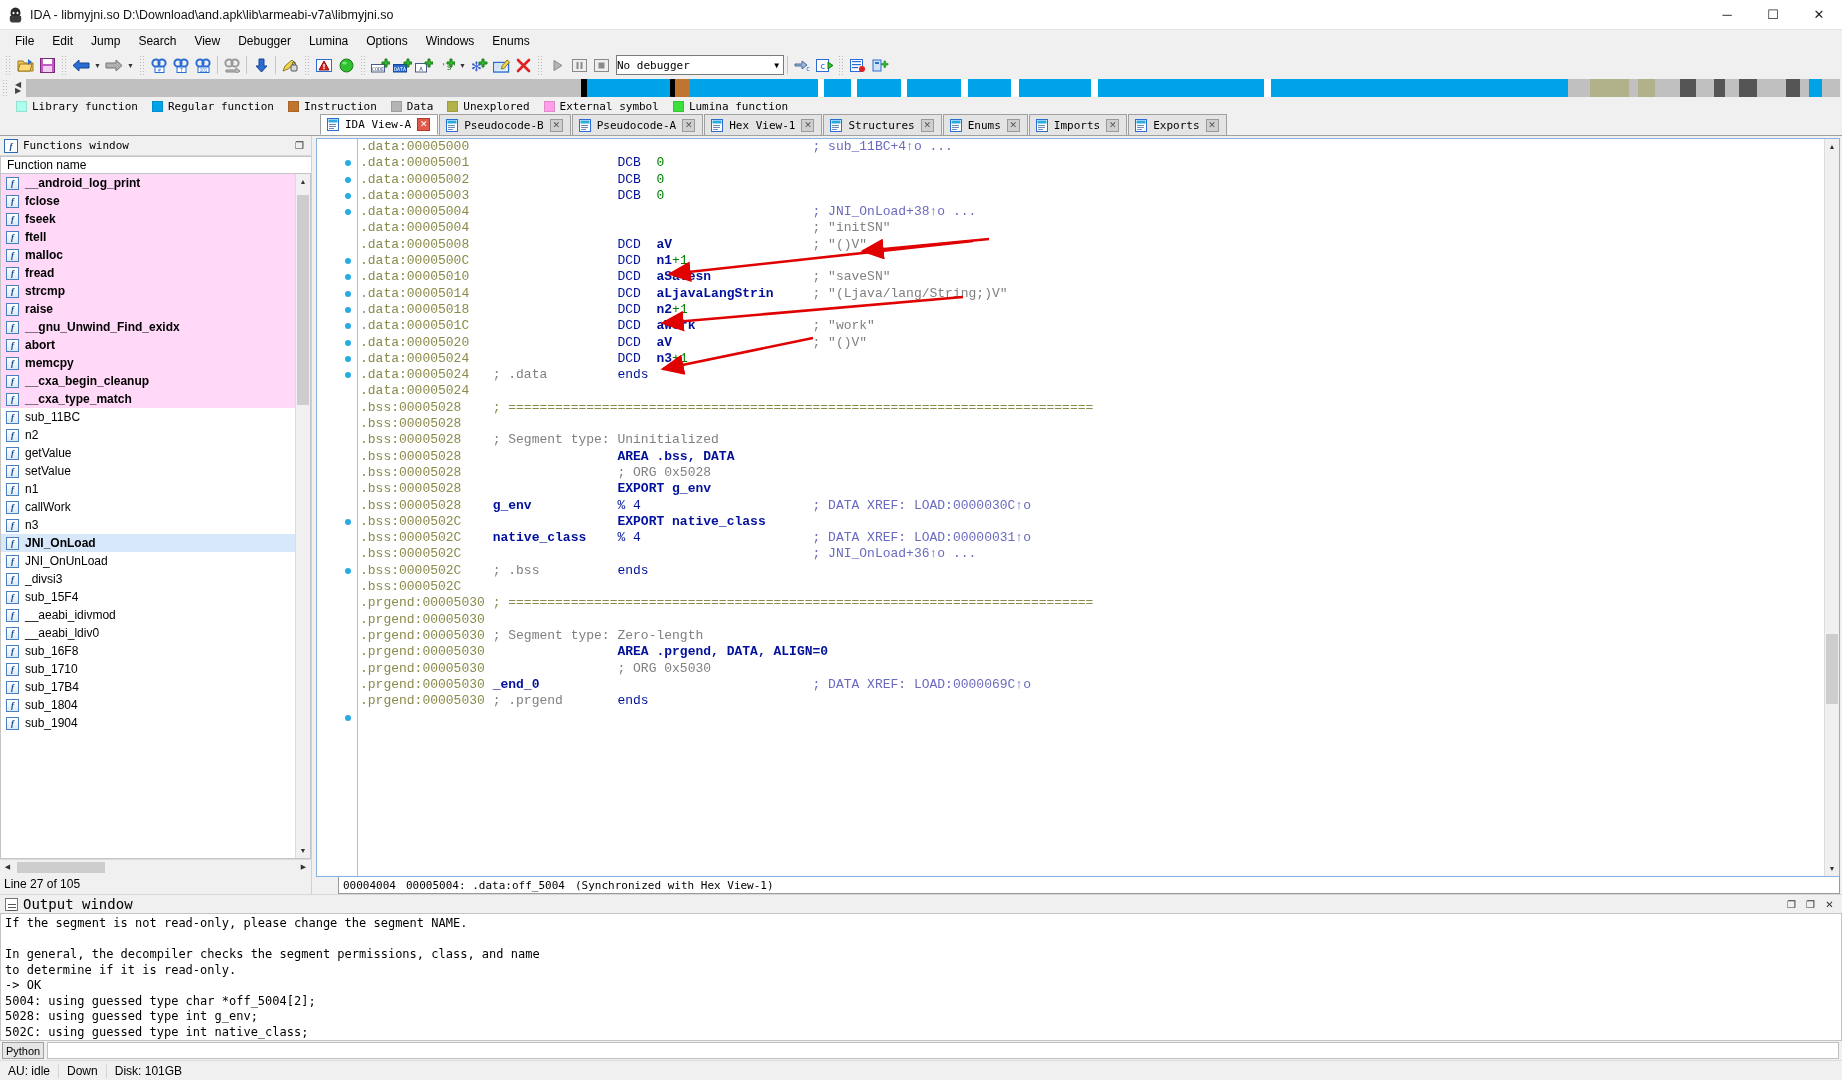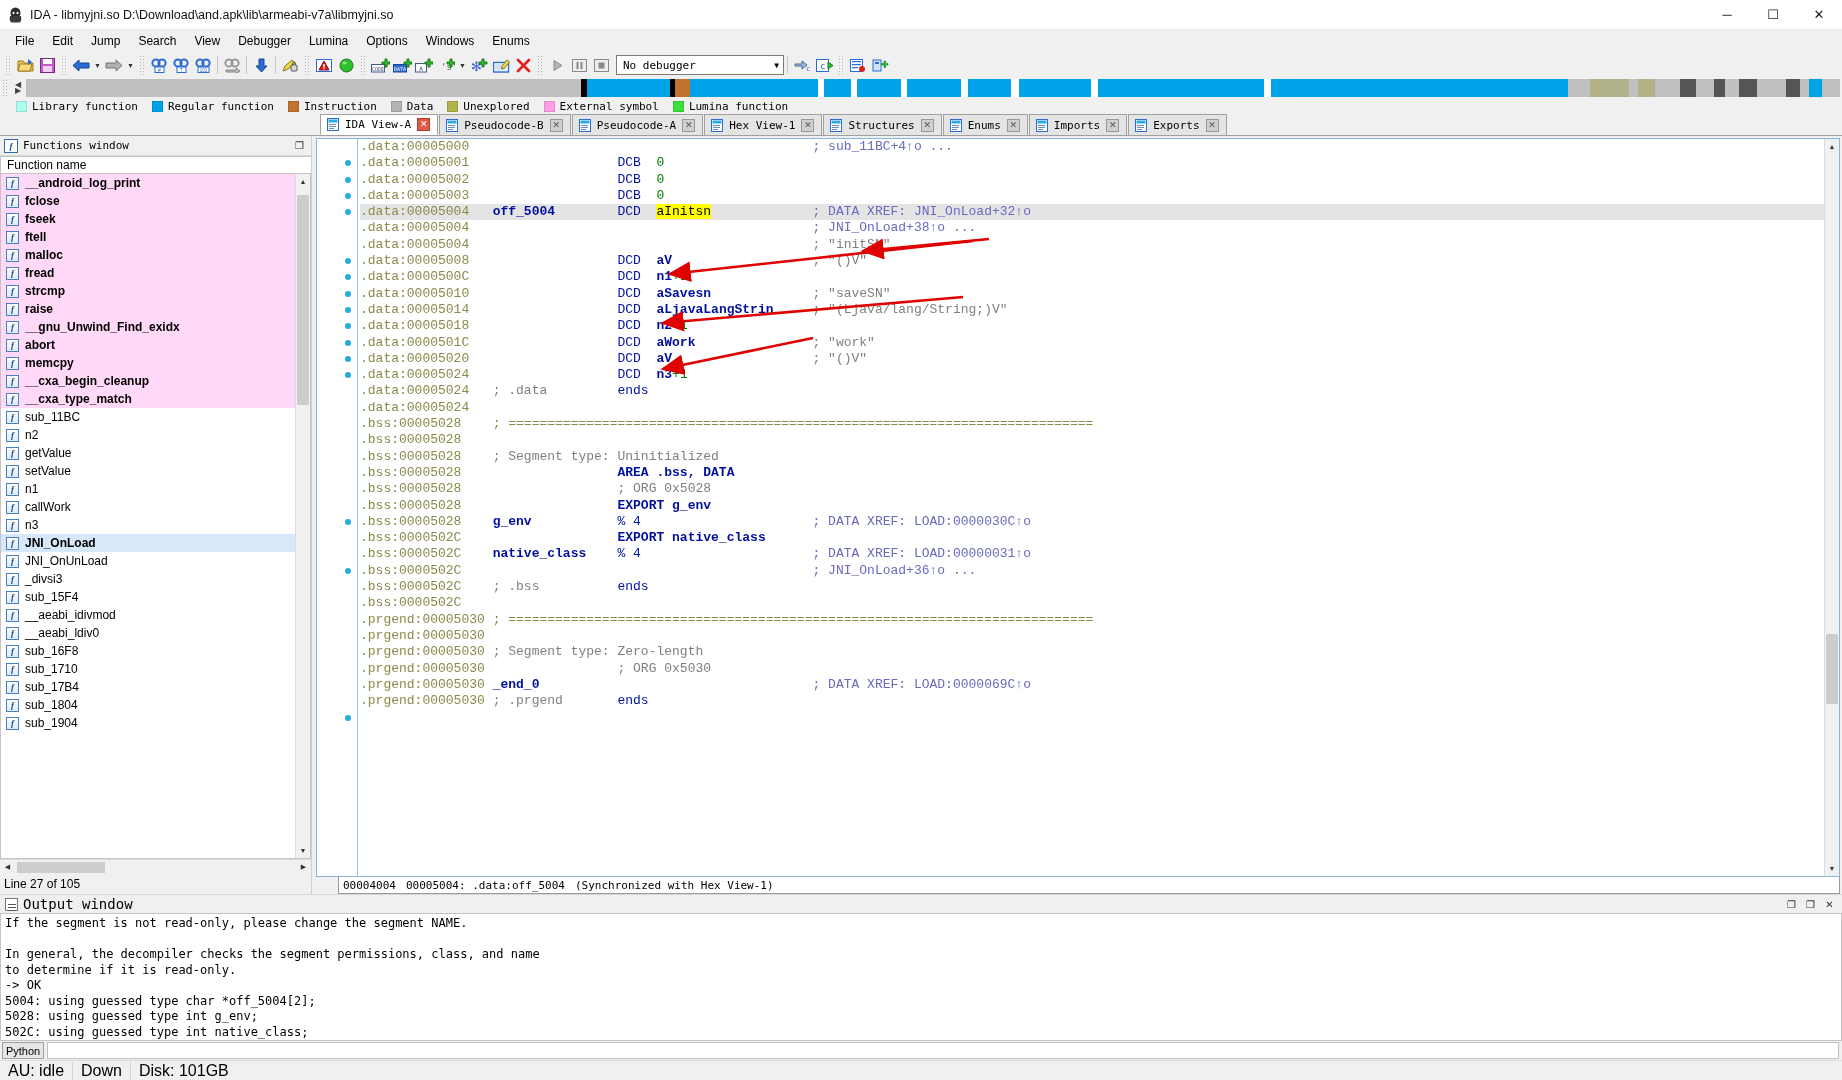--- a/index.html
+++ b/index.html
@@ -54,21 +54,21 @@
   }
   .tb-btn {
     width: 22px; height: 22px; display:flex; align-items:center; justify-content:center;
     position: relative; font-size: 12px;
   }
   .tb-sep { width:1px; height:18px; background:#c8c8c8; margin:0 3px; }
   .tb-arrow { width: 11px; height:22px; display:flex; align-items:center; justify-content:center; font-size:7px; color:#333;}
   .dbgsel {
     width: 168px; height: 20px; margin-left:4px;
     background:#fff; border:1px solid #7a7a7a;
-    display:flex; align-items:center; padding-left:6px;
+    display:flex; align-items:center; 
     font-family:"DejaVu Sans Mono", monospace; font-size:11px;
     position: relative;
   }
   .dbgsel .caret { position:absolute; right:4px; font-size:8px; color:#000;}
 
   
   .navband-row { height: 20px; display:flex; align-items:center; background:#f0f0f0; flex:none;}
   .nav-grip { width:6px; height:18px; margin:0 2px;
     background-image: radial-gradient(circle, #b9b9b9 1px, transparent 1px); background-size:3px 3px;}
   .nav-arrows { width:16px; display:flex; flex-direction:column; align-items:center; justify-content:center; line-height:6px;}
@@ -201,21 +201,21 @@
   .ow-cmd { height:19px; display:flex; align-items:center; background:#f0f0f0; }
   .ow-cmd .pytag {
     min-width:42px; height:17px; background:#e6e6e6; border:1px solid #a0a0a0;
     display:flex; align-items:center; justify-content:center; font-size:11px; margin-left:2px;
   }
   .ow-cmd .cmdline { flex:1; height:17px; background:#fff; border:1px solid #c0c0c0; margin-left:3px; margin-right:3px;}
 
   
   .statusbar {
     height:20px; display:flex; align-items:center; background:#f0f0f0;
-    font-size:16px; border-top:1px solid #dcdcdc; flex:none;
+    font-size:12px; border-top:1px solid #dcdcdc; flex:none;
   }
   .statusbar .cell { padding:0 8px; }
   .statusbar .cell.b { border-right:1px solid #d5d5d5; }
 </style>
 </head>
 <body>
 
 <div class="app">
 
   <div class="titlebar">
@@ -801,21 +801,20 @@
               </defs>
             <line x1="631" y1="100" x2="505" y2="112" stroke="#e00000" stroke-width="2.6" marker-end="url(#ah)"></line>
                 <line x1="615" y1="102" x2="312" y2="135" stroke="#e00000" stroke-width="2.6" marker-end="url(#ah)"></line>
                 <line x1="605" y1="158" x2="305" y2="184" stroke="#e00000" stroke-width="2.6" marker-end="url(#ah)"></line>
                 <line x1="455" y1="199" x2="305" y2="230" stroke="#e00000" stroke-width="2.6" marker-end="url(#ah)"></line>
               </svg>
           <span class="cline"><span class="c-addr">.data:00005000   </span><span class="c-cmt">                </span><span>                         </span><span class="c-xref">; sub_11BC+4↑o ...</span></span>
               <span class="cline"><span class="c-addr">.data:00005001   </span><span class="c-cmt">                </span><span class="c-op">DCB  </span><span class="c-num">0                   </span></span>
               <span class="cline"><span class="c-addr">.data:00005002   </span><span class="c-cmt">                </span><span class="c-op">DCB  </span><span class="c-num">0                   </span></span>
               <span class="cline"><span class="c-addr">.data:00005003   </span><span class="c-cmt">                </span><span class="c-op">DCB  </span><span class="c-num">0                   </span></span>
-              <span class="cline sel"><span class="c-addr">.data:00005004   </span><span class="c-name">off_5004        </span><span class="c-op">DCD  </span><span class="c-hl">aInitsn</span><span>             </span><span class="c-xref">; DATA XREF: JNI_OnLoad+32↑o</span></span>
               <span class="cline"><span class="c-addr">.data:00005004   </span><span class="c-cmt">                </span><span>                         </span><span class="c-xref">; JNI_OnLoad+38↑o ...</span></span>
               <span class="cline"><span class="c-addr">.data:00005004   </span><span class="c-cmt">                </span><span>                         </span><span class="c-cmt">; "initSN"</span></span>
               <span class="cline"><span class="c-addr">.data:00005008   </span><span class="c-cmt">                </span><span class="c-op">DCD  </span><span class="c-name">aV                  </span><span class="c-cmt">; "()V"</span></span>
               <span class="cline"><span class="c-addr">.data:0000500C   </span><span class="c-cmt">                </span><span class="c-op">DCD  </span><span class="c-name">n1</span><span class="c-num">+1</span><span>                </span></span>
               <span class="cline"><span class="c-addr">.data:00005010   </span><span class="c-cmt">                </span><span class="c-op">DCD  </span><span class="c-name">aSavesn             </span><span class="c-cmt">; "saveSN"</span></span>
               <span class="cline"><span class="c-addr">.data:00005014   </span><span class="c-cmt">                </span><span class="c-op">DCD  </span><span class="c-name">aLjavaLangStrin     </span><span class="c-cmt">; "(Ljava/lang/String;)V"</span></span>
               <span class="cline"><span class="c-addr">.data:00005018   </span><span class="c-cmt">                </span><span class="c-op">DCD  </span><span class="c-name">n2</span><span class="c-num">+1</span><span>                </span></span>
               <span class="cline"><span class="c-addr">.data:0000501C   </span><span class="c-cmt">                </span><span class="c-op">DCD  </span><span class="c-name">aWork               </span><span class="c-cmt">; "work"</span></span>
               <span class="cline"><span class="c-addr">.data:00005020   </span><span class="c-cmt">                </span><span class="c-op">DCD  </span><span class="c-name">aV                  </span><span class="c-cmt">; "()V"</span></span>
               <span class="cline"><span class="c-addr">.data:00005024   </span><span class="c-cmt">                </span><span class="c-op">DCD  </span><span class="c-name">n3</span><span class="c-num">+1</span><span>                </span></span>
@@ -829,20 +828,21 @@
               <span class="cline"><span class="c-addr">.bss:00005028    </span><span class="c-cmt">                </span><span class="c-kw">EXPORT g_env             </span></span>
               <span class="cline"><span class="c-addr">.bss:00005028    </span><span class="c-name">g_env           </span><span class="c-op">% 4                      </span><span class="c-xref">; DATA XREF: LOAD:0000030C↑o</span></span>
               <span class="cline"><span class="c-addr">.bss:0000502C    </span><span class="c-cmt">                </span><span class="c-kw">EXPORT native_class      </span></span>
               <span class="cline"><span class="c-addr">.bss:0000502C    </span><span class="c-name">native_class    </span><span class="c-op">% 4                      </span><span class="c-xref">; DATA XREF: LOAD:00000031↑o</span></span>
               <span class="cline"><span class="c-addr">.bss:0000502C    </span><span class="c-cmt">                </span><span>                         </span><span class="c-xref">; JNI_OnLoad+36↑o ...</span></span>
               <span class="cline"><span class="c-addr">.bss:0000502C    </span><span class="c-cmt">; .bss          </span><span class="c-op">ends                     </span></span>
               <span class="cline"><span class="c-addr">.bss:0000502C    </span></span>
               <span class="cline"><span class="c-addr">.prgend:00005030 </span><span class="c-eq">; ===========================================================================</span></span>
               <span class="cline"><span class="c-addr">.prgend:00005030 </span></span>
               <span class="cline"><span class="c-addr">.prgend:00005030 </span><span class="c-cmt">; Segment type: Zero-length</span></span>
+              <span class="cline"><span class="c-addr">.prgend:00005030 </span><span class="c-cmt">                </span><span class="c-kw">AREA .prgend, DATA, ALIGN=0</span></span>
               <span class="cline"><span class="c-addr">.prgend:00005030 </span><span class="c-cmt">                </span><span class="c-cmt">; ORG 0x5030             </span></span>
               <span class="cline"><span class="c-addr">.prgend:00005030 </span><span class="c-name">_end_0          </span><span>                         </span><span class="c-xref">; DATA XREF: LOAD:0000069C↑o</span></span>
               <span class="cline"><span class="c-addr">.prgend:00005030 </span><span class="c-cmt">; .prgend       </span><span class="c-op">ends                     </span></span>
             </div>
           <div class="dis-vscroll">
             <div class="sb-btn">▲</div>
             <div class="sb-track">
               <div class="sb-thumb" style="top:480px;height:70px;"></div>
             </div>
             <div class="sb-btn">▼</div>

